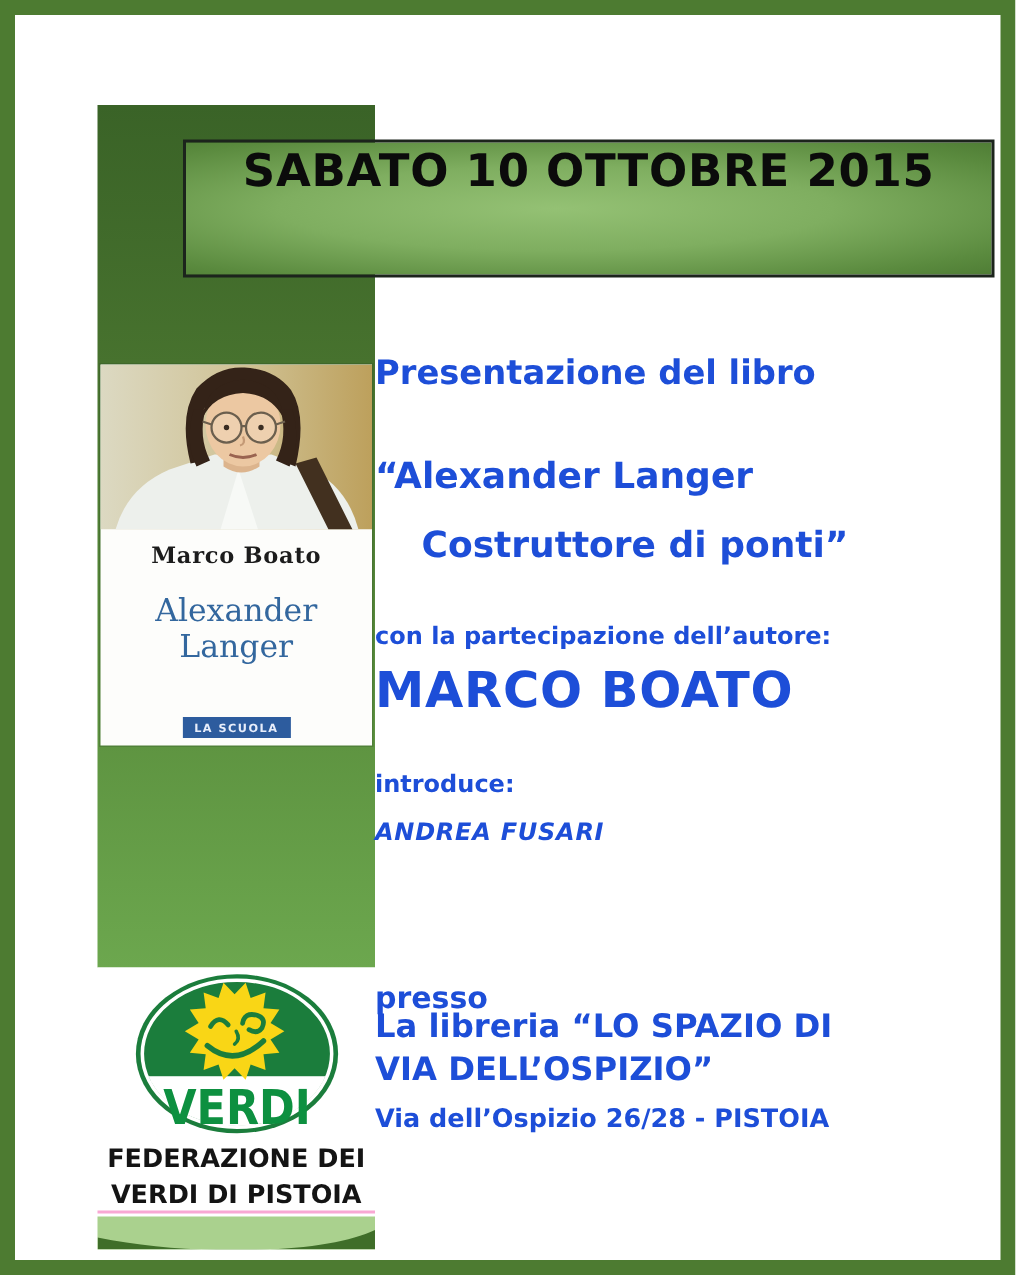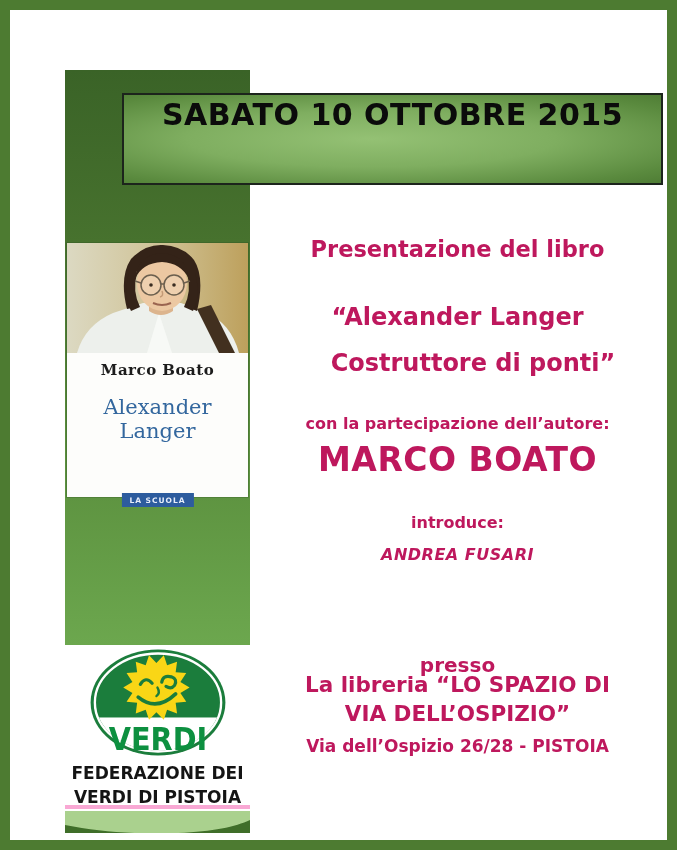--- a/index.html
+++ b/index.html
@@ -54,44 +54,44 @@
   }
   .cover-subtitle {
     position: absolute; left: 0; top: 179px; width: 100%;
     text-align: center; font-family: "DejaVu Serif", "Liberation Serif", serif;
     font-style: italic; font-weight: bold; font-size: 12.5px; color: #33679e;
   }
   .cover-publisher {
     position: absolute; left: 50%; top: 235px; transform: translateX(-50%);
     background: #2d5c9e; color: #e8eefb;
     font-size: 7.5px; font-weight: bold; letter-spacing: 1px;
-    padding: 3px 8px 2px 8px; white-space: nowrap; margin-top: 15px;
+    padding: 3px 8px 2px 8px; white-space: nowrap;
   }
   
   .right-text { position: absolute; left: 250px; top: 0; width: 415px; height: 850px; }
   .rt {
     position: absolute; left: 0; width: 100%;
-    text-align: center; color: #be185d; font-weight: bold; white-space: nowrap;
+    text-align: left; color: #1d4ed8; font-weight: bold; white-space: nowrap;
   }
   .rt-presentazione { top: 236px; font-size: 22.5px; }
   .rt-title1        { top: 303px; font-size: 24px; }
   .rt-title2        { top: 349px; font-size: 24px; padding-left: 31px; }
   .rt-partecipazione{ top: 414px; font-size: 16px; }
   .rt-marco         { top: 440px; font-size: 33px; letter-spacing: 0.5px; }
   .rt-introduce     { top: 513px; font-size: 16px; }
   .rt-andrea        { top: 545px; font-size: 16px; letter-spacing: 0.5px; font-style: italic; }
   .rt-presso        { top: 641px; font-size: 20px; margin-top: 12px; }
   .rt-venue1        { top: 672px; font-size: 21.5px; }
   .rt-venue2        { top: 701px; font-size: 21.5px; }
   .rt-address       { top: 736px; font-size: 17px; }
   
   .logo-box {
     position: absolute; left: 65px; top: 645px; width: 185px; height: 164px;
     background: #ffffff;
-    border-bottom: 4px solid #f9a8d4;
+    border-bottom: 2px solid #f9a8d4;
     z-index: 4;
   }
   .verdi-logo { position: absolute; left: 50%; top: 4px; transform: translateX(-50%); display: block; }
   .org-line1, .org-line2 {
     position: absolute; left: 0; width: 100%;
     text-align: center; font-weight: bold; font-size: 17px; color: #141414;
   }
   .org-line1 { top: 118px; }
   .org-line2 { top: 142px; }
   

